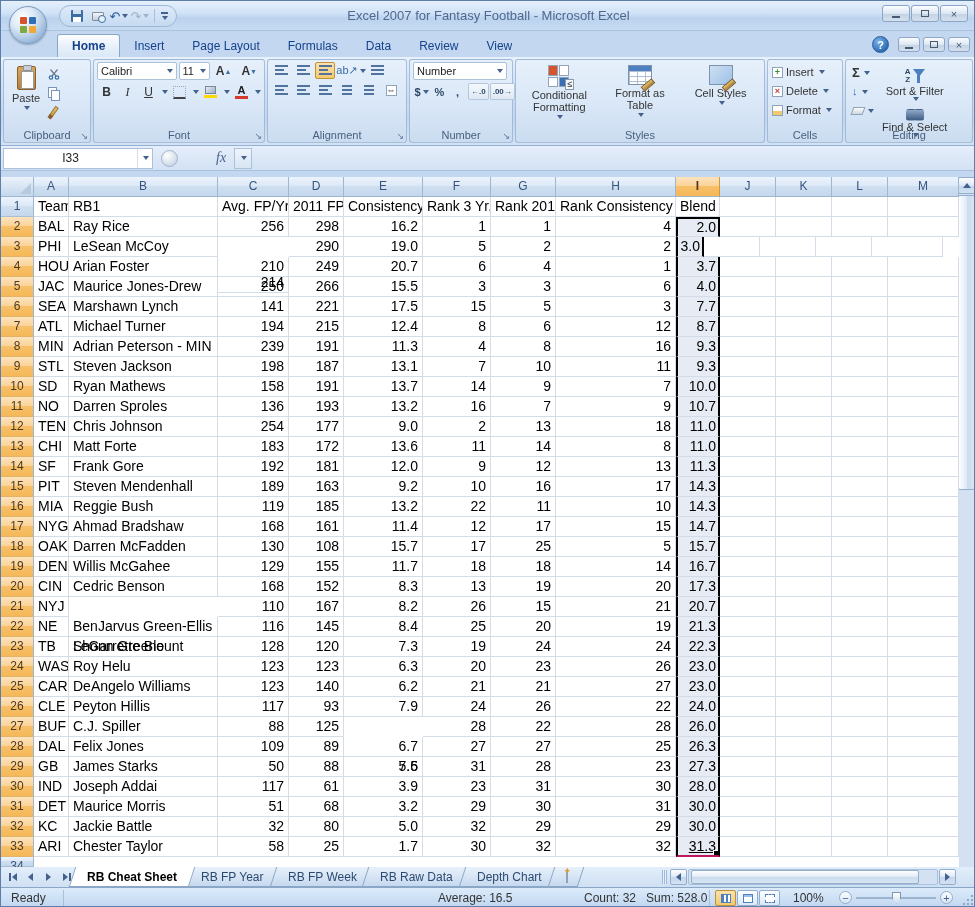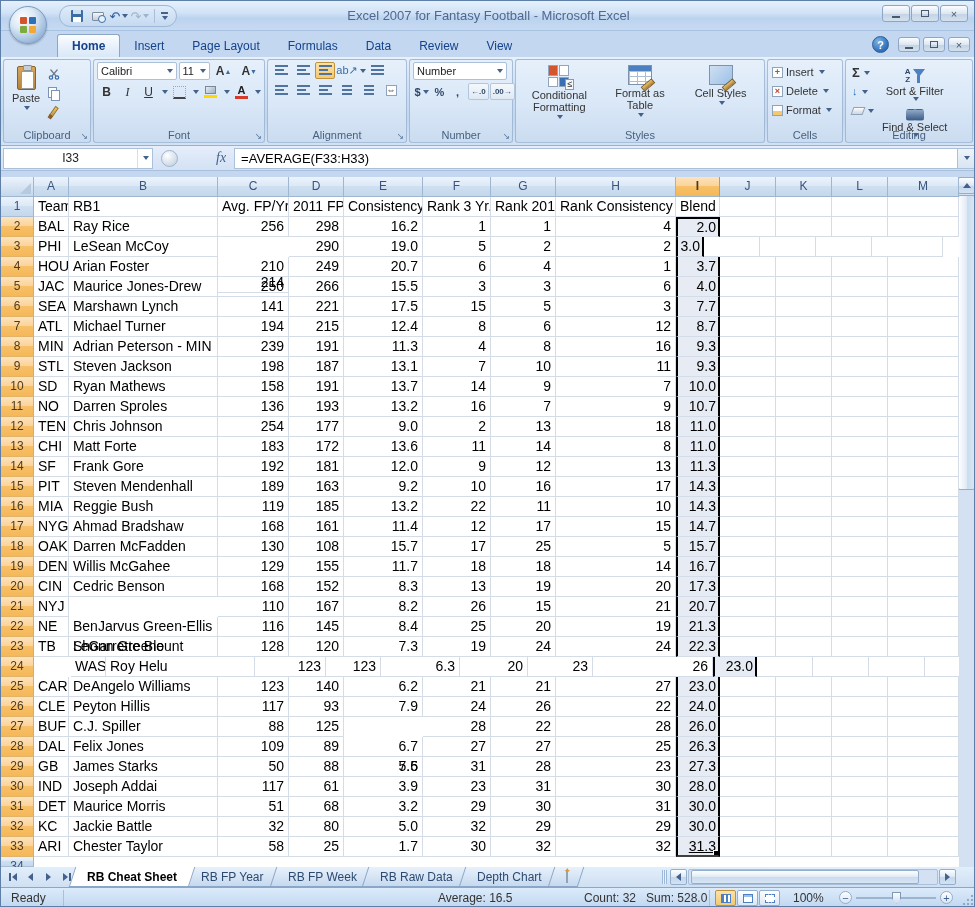--- a/index.html
+++ b/index.html
@@ -187,21 +187,21 @@
   .rh{width:33px;height:100%;flex:none;border-right:1px solid #9eb6ce;border-bottom:1px solid #a9bed4;
     background:linear-gradient(180deg,#ecf3fc 0%,#dde9f7 45%,#cfe0f1 46%,#c4d7ec 100%);
     font-size:12px;color:#39547c;text-align:center;line-height:19px;cursor:pointer;}
   .rh-sel{background:linear-gradient(180deg,#fde3bd 0%,#fbd49b 45%,#f7c06a 46%,#f5b858 100%);
     border-bottom-color:#e3b368;color:#4d3a1e;}
   .cell{height:100%;flex:none;border-right:1px solid #d4dce8;border-bottom:1px solid #d4dce8;
     font-size:14px;color:#000;line-height:19px;padding:0 4px;white-space:nowrap;overflow:hidden;cursor:cell;}
   .cell.num{text-align:right;}
   .cell.isel{background:#e6ebf4;border-left:2px solid #000;border-right:2px solid #000;padding:0 2px;}
   .cell.isel.first{border-top:2px solid #000;line-height:16px;}
-  .cell.isel.last{border-bottom:2px solid #404040;position:relative;text-decoration:underline;}
+  .cell.isel.last{border-bottom:2px solid #be185d;position:relative;text-decoration:underline;}
   .cell.isel.last:after{content:'';position:absolute;right:-2px;bottom:-2px;width:5px;height:5px;background:#000;border:1px solid #fff;}
 
   
   .vscroll{position:absolute;top:176px;right:0;width:17px;height:710px;background:#d3e1f2;
     border-left:1px solid #a9c0dd;}
   .vbtn{width:17px;height:17px;background:linear-gradient(#fdfeff,#dce8f5 50%,#c3d6ec 51%,#d4e2f2);
     border:1px solid #93aecd;border-radius:2px;display:flex;align-items:center;justify-content:center;cursor:pointer;}
   .tri-up{width:0;height:0;border-left:4px solid transparent;border-right:4px solid transparent;border-bottom:5px solid #44618c;}
   .tri-down{width:0;height:0;border-left:4px solid transparent;border-right:4px solid transparent;border-top:5px solid #44618c;}
   .tri-left{width:0;height:0;border-top:4px solid transparent;border-bottom:4px solid transparent;border-right:5px solid #44618c;}
@@ -553,23 +553,20 @@
 
   <div class="fbar">
     <div class="namebox">
       <span class="nbtext">I33</span>
       <span class="nbdrop">
           <span class="caret"></span>
         </span>
     </div>
     <div class="fbcircle"></div>
     <div class="fxlabel">fx</div>
-    <div class="formulafield">
-      <span>=AVERAGE(F33:H33)</span>
-    </div>
     <div class="fbexpand">
         <span class="caret"></span>
       </div>
   </div>
 
   <div class="colheaders" id="col-headers">
       <div class="ch corner" style="width: 33px;"></div>
       <div class="ch" style="width: 35px;">A</div>
       <div class="ch" style="width: 149px;">B</div>
       <div class="ch" style="width: 71px;">C</div>
@@ -948,21 +945,21 @@
         <div class="cell num" style="width: 65px;">24</div>
         <div class="cell num" style="width: 120px;">24</div>
         <div class="cell num isel" style="width: 44px;">22.3</div>
         <div class="cell" style="width: 56px;"></div>
         <div class="cell" style="width: 56px;"></div>
         <div class="cell" style="width: 56px;"></div>
         <div class="cell" style="width: 71px;"></div>
       </div>
       <div class="grow">
         <div class="rh rh-sel">24</div>
-        <div class="cell" style="width: 35px; margin-left: 37px;">WAS</div>
+        <div class="cell" style="width: 35px;">WAS</div>
         <div class="cell" style="width: 149px;">Roy Helu</div>
         <div class="cell num" style="width: 71px;">123</div>
         <div class="cell num" style="width: 55px;">123</div>
         <div class="cell num" style="width: 79px;">6.3</div>
         <div class="cell num" style="width: 68px;">20</div>
         <div class="cell num" style="width: 65px;">23</div>
         <div class="cell num" style="width: 120px;">26</div>
         <div class="cell num isel" style="width: 44px;">23.0</div>
         <div class="cell" style="width: 56px;"></div>
         <div class="cell" style="width: 56px;"></div>

